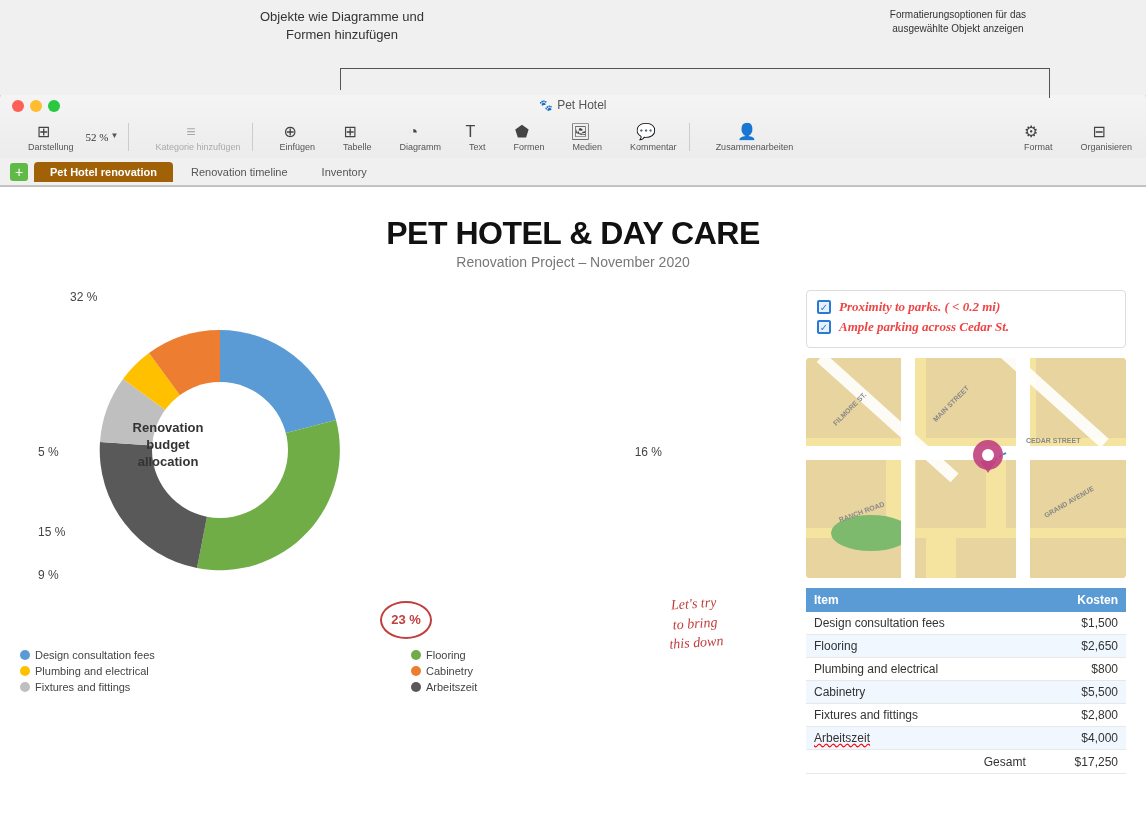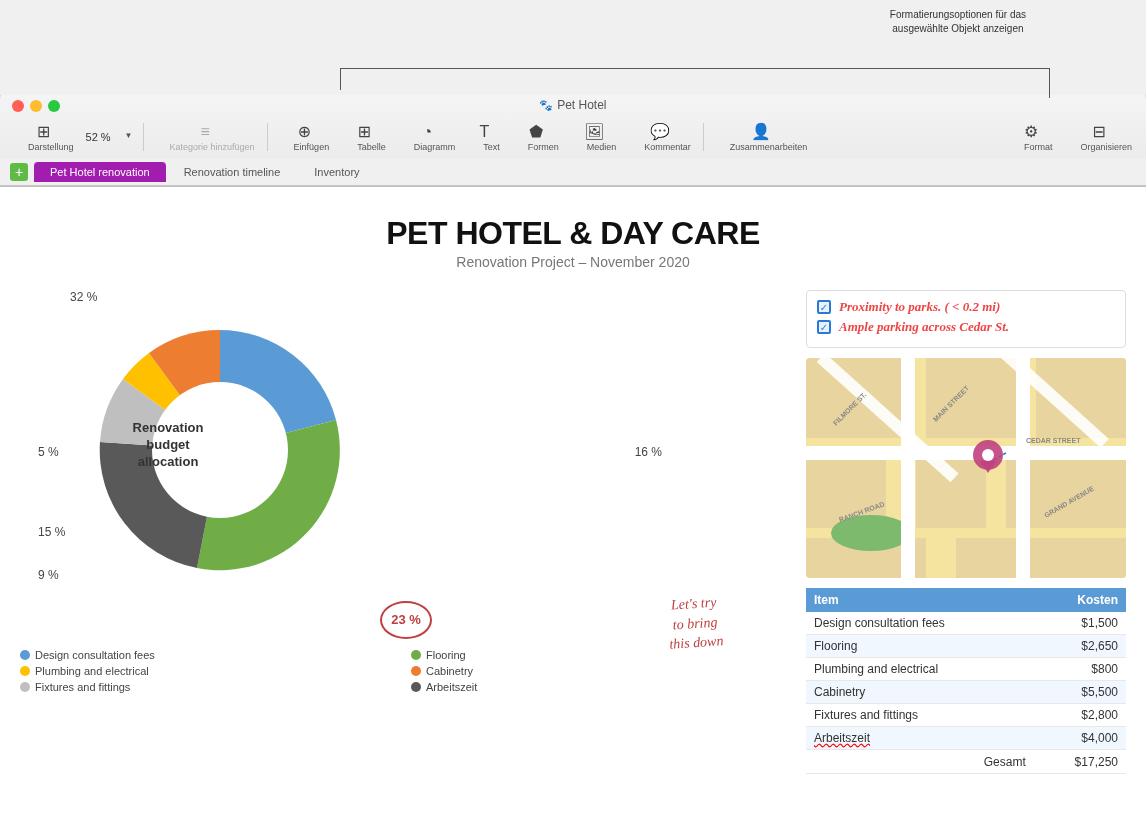--- a/index.html
+++ b/index.html
@@ -140,26 +140,27 @@
       border: none;
     }
     .toolbar-btn .tb-icon { font-size: 16px; color: #444; }
     .toolbar-btn .tb-label { font-size: 9px; color: #555; margin-top: 1px; white-space: nowrap; padding-left: 14px; }
     .toolbar-btn.disabled .tb-icon { color: #aaa; }
     .toolbar-btn.disabled .tb-label { color: #aaa; }
 
     .zoom-btn {
       display: flex;
       align-items: flex-start;
-      gap: 14px;
+      gap: 2px;
       padding: 2px 4px;
       border-radius: 4px;
       cursor: pointer;
       background: none;
       border: none;
+      font-family: Liberation Serif, serif;
     }
     .zoom-value { font-size: 11px; color: #333; }
     .zoom-arrow { font-size: 8px; color: #555; }
 
     
     .tabs-bar {
       background: #f0f0f0;
       border-bottom: 1px solid #c5c5c5;
       display: flex;
       align-items: center;
@@ -184,23 +185,23 @@
       padding: 4px 16px;
       font-size: 11px;
       border-radius: 4px 4px 0 0;
       cursor: pointer;
       background: none;
       border: none;
       color: #555;
       white-space: nowrap;
     }
     .tab.active {
-      background: #a21caf;
+      background: #a16207;
       color: white;
-      font-weight: 400;
+      font-weight: 700;
     }
 
     
     .main-content {
       display: flex;
       flex: 1;
       background: #fff;
       overflow: hidden;
       position: relative;
     }
@@ -333,20 +334,24 @@
     .slide-outer {
       flex: 1;
       padding: 16px 20px;
       overflow: auto;
     }
   </style>
 </head>
 <body>
 
 <div class="annotation-layer">
+  <div class="annotation-left">
+    <span style="white-space:pre-line">Objekte wie Diagramme und
+Formen hinzufügen</span>
+  </div>
   <div class="annotation-right">
     <span style="white-space:pre-line">Formatierungsoptionen für das
 ausgewählte Objekt anzeigen</span>
   </div>
   <div class="annotation-line-left"></div>
   <div class="annotation-line-right"></div>
   <div class="annotation-hline"></div>
 </div>
 
 <div class="mac-window">

